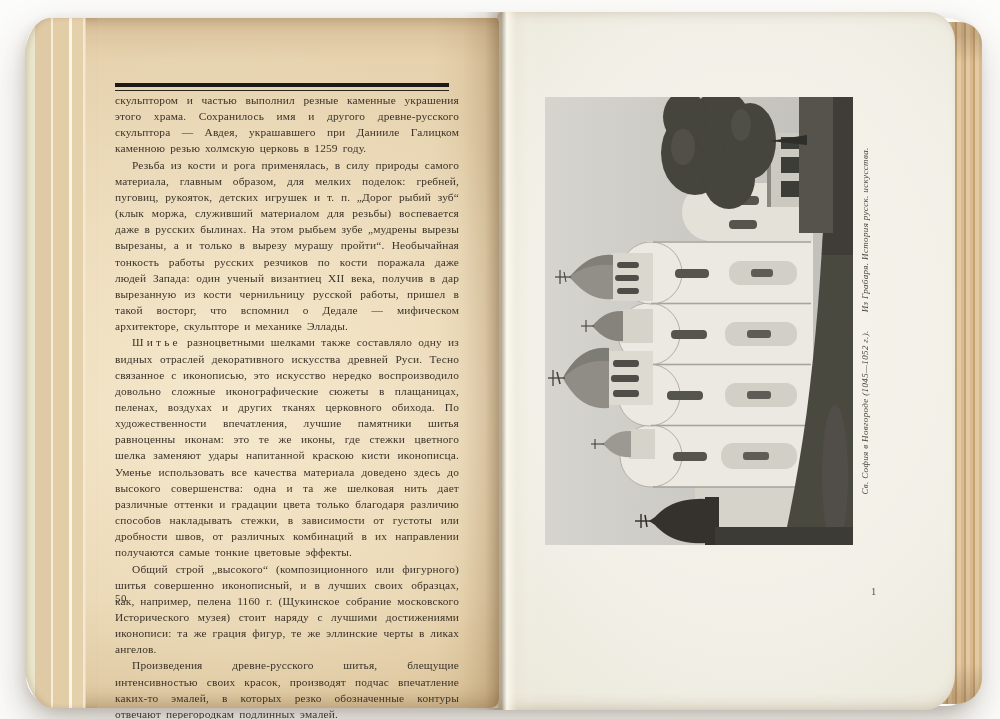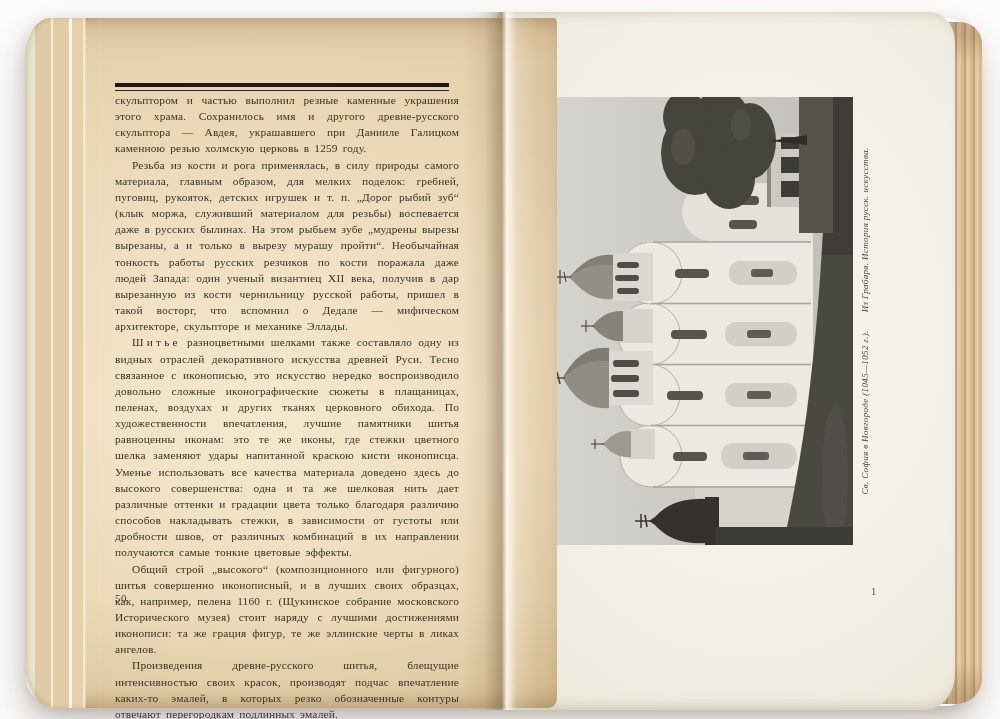--- a/index.html
+++ b/index.html
@@ -34,21 +34,21 @@
   .right-page {
     position: absolute; left: 497px; top: 12px; width: 458px; height: 698px;
     border-radius: 4px 26px 30px 6px / 6px 30px 36px 8px;
     background:
       linear-gradient(90deg, rgba(140,110,70,.12), rgba(140,110,70,0) 7%),
       radial-gradient(100% 85% at 55% 45%, #f6f4ec 0%, #f1efe6 55%, #e9e5d6 92%, #e2ddcc 100%);
     box-shadow: inset 0 10px 12px -9px rgba(130,100,60,.25), inset 0 -12px 14px -10px rgba(130,100,60,.3);
     z-index: 2;
   }
   .left-page {
-    position: absolute; left: 25px; top: 18px; width: 532px; height: 690px;
+    position: absolute; left: 25px; top: 18px; width: 474px; height: 690px;
     border-radius: 26px 3px 8px 30px / 40px 5px 10px 44px;
     background:
       radial-gradient(120% 90% at 44% 58%, rgba(255,246,224,.5), rgba(255,246,224,0) 62%),
       linear-gradient(90deg, rgba(150,112,62,0) 86%, rgba(150,112,62,.16) 99%),
       linear-gradient(180deg, #d8c09a 0%, #e6d2ae 6%, #ead8b6 32%, #ecdab9 58%, #e7d3ae 84%, #dcc59c 98%);
     box-shadow: inset 0 12px 14px -10px rgba(120,88,45,.35), inset 0 -16px 18px -11px rgba(120,88,45,.4);
     z-index: 3;
   }
   .left-page-edges {
     position: absolute; left: 0; top: 0; width: 72px; height: 100%;

